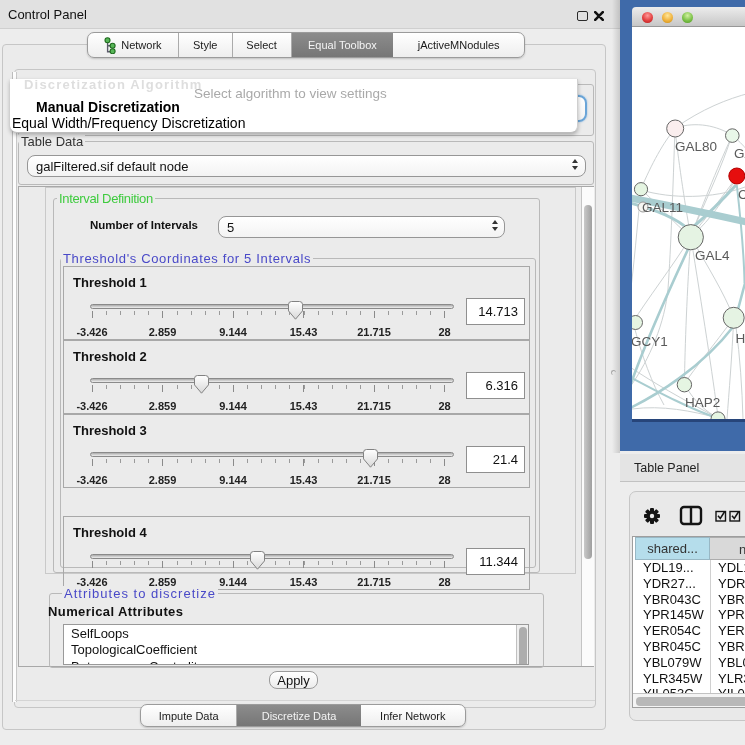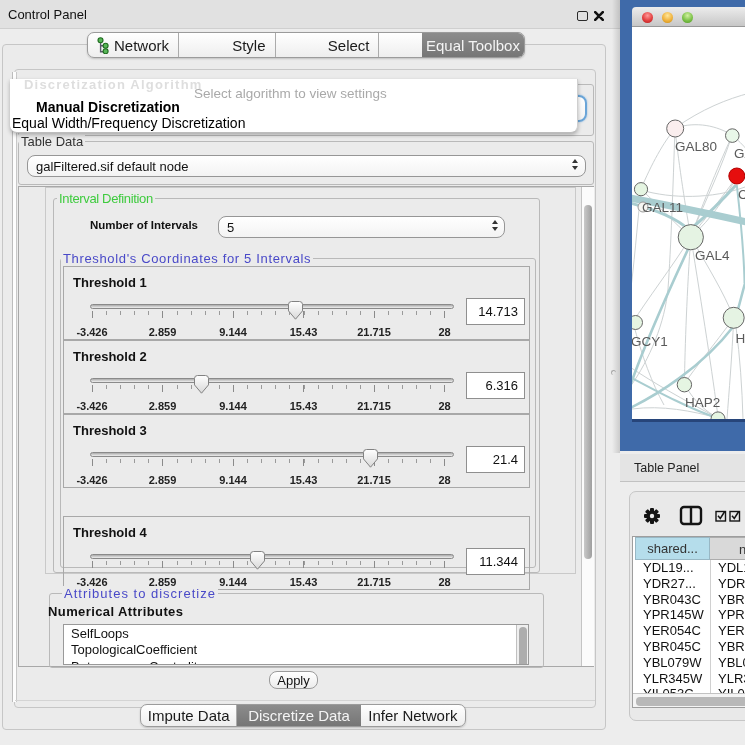--- a/index.html
+++ b/index.html
@@ -13,21 +13,21 @@
   .arr .up{width:0;height:0;border-left:3px solid transparent;border-right:3px solid transparent;border-bottom:4.5px solid #333;margin:0 auto 3px;}
   .arr .dn{width:0;height:0;border-left:3px solid transparent;border-right:3px solid transparent;border-top:4.5px solid #333;margin:0 auto;}
   .thr{position:absolute;left:63px;width:467px;height:74px;border:1px solid #a8a8a8;box-sizing:border-box;}
   .thr .ttl{position:absolute;left:9px;top:8px;font-size:13px;font-weight:bold;color:#111;}
   .thr .track{position:absolute;left:26px;top:37px;width:364px;height:5px;border:1px solid #8a8a8a;border-radius:3px;background:linear-gradient(#ababab,#efefef);box-sizing:border-box;}
   .thr .minor{position:absolute;left:27.5px;top:44px;width:354px;height:4px;background:repeating-linear-gradient(to right,#9a9a9a 0 1px,transparent 1px 14.1px);}
   .thr .mj{position:absolute;top:44px;width:1px;height:7px;background:#8a8a8a;}
   .thr .tl{position:absolute;top:59px;font-size:11px;font-weight:bold;color:#222;transform:translateX(-50%);white-space:nowrap;}
   .thr .fld{position:absolute;left:402px;top:31px;width:59px;height:27px;background:#fff;border:1px solid #8f8f8f;box-sizing:border-box;font-size:13px;color:#111;text-align:right;line-height:25px;padding-right:6px;}
   .thumb{position:absolute;top:34px;width:15px;height:19px;}
-  .seg{position:absolute;display:flex;background:linear-gradient(#ffffff,#eeeeee);border:1px solid #9b9b9b;border-radius:7px;box-shadow:0 1px 2px rgba(0,0,0,0.18);font-size:15px;color:#1a1a1a;overflow:hidden;justify-content:space-between;}
+  .seg{position:absolute;display:flex;background:linear-gradient(#ffffff,#eeeeee);border:1px solid #9b9b9b;border-radius:7px;box-shadow:0 1px 2px rgba(0,0,0,0.18);font-size:11px;color:#1a1a1a;overflow:hidden;}
   .seg .s{display:flex;align-items:center;justify-content:center;border-right:1px solid #ababab;}
   .seg .s:last-child{border-right:none;}
   .seg .sel{background:linear-gradient(#8c8c8c,#767676);color:#f4f4f4;border-right:none;}
 </style>
 </head>
 <body>
 
 <div class="abs" style="left:0;top:0;width:620px;height:28px;background:#e1e1e1;border-bottom:1px solid #cfcfcf;">
   <span style="position:absolute;left:8px;top:7px;font-size:13px;color:#111;">Control Panel</span>
   <span style="position:absolute;left:577px;top:11px;width:9px;height:8px;border:1.8px solid #2a2a2a;border-radius:2px;"></span>
@@ -43,20 +43,21 @@
     <svg width="12" height="18" viewBox="0 0 12 18" style="margin-right:5px;">
         <path d="M3.6,5 V16.5 M3.6,9.7 H7 M3.6,15.7 H7" stroke="#5a5a6a" stroke-width="1.4" fill="none"></path>
         <circle cx="3.5" cy="4.3" r="2.5" fill="#57b657" stroke="#1f6b1f" stroke-width="1.1"></circle>
         <circle cx="8.6" cy="9.7" r="2.5" fill="#57b657" stroke="#1f6b1f" stroke-width="1.1"></circle>
         <circle cx="8.6" cy="15.2" r="2.5" fill="#57b657" stroke="#1f6b1f" stroke-width="1.1"></circle>
       </svg>
     Network</div>
   <div class="s" style="width:53px;">Style</div>
   <div class="s" style="width:58px;">Select</div>
   <div class="s sel" style="width:102px;">Equal Toolbox</div>
+  <div class="s" style="width:131px;">jActiveMNodules</div>
 </div>
 
 <div class="abs" style="left:14px;top:69px;width:582px;height:639px;background:#ebebeb;border:1px solid #c6c6c6;border-radius:4px;box-sizing:border-box;"></div>
 
 <div class="abs" style="left:11.5px;top:72px;width:1px;height:630px;background:#bcbcbc;"></div>
 <div class="abs" style="left:12.5px;top:72px;width:3px;height:630px;background:#fdfdfd;"></div>
 <div class="abs" style="left:15.5px;top:72px;width:1px;height:630px;background:#c8c8c8;"></div>
 
 <div class="grp" style="left:18px;top:84px;width:574px;height:50px;"></div>
 <div class="combo" style="left:27px;top:95px;width:560px;height:27px;box-sizing:border-box;border:2.5px solid #6aa5d8;border-radius:8px;box-shadow:0 0 2px #8ab8e0;">

